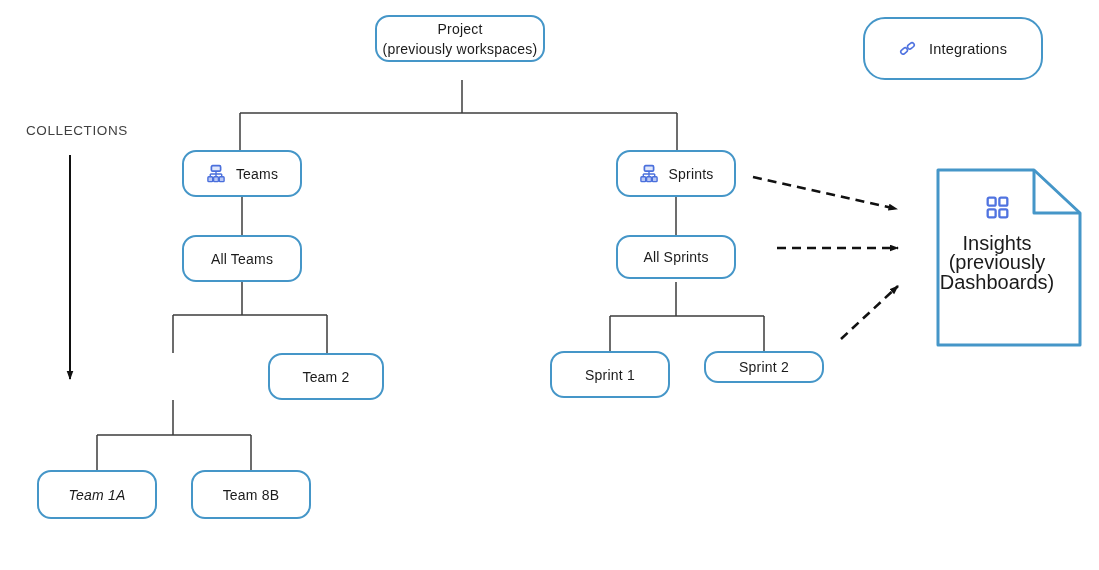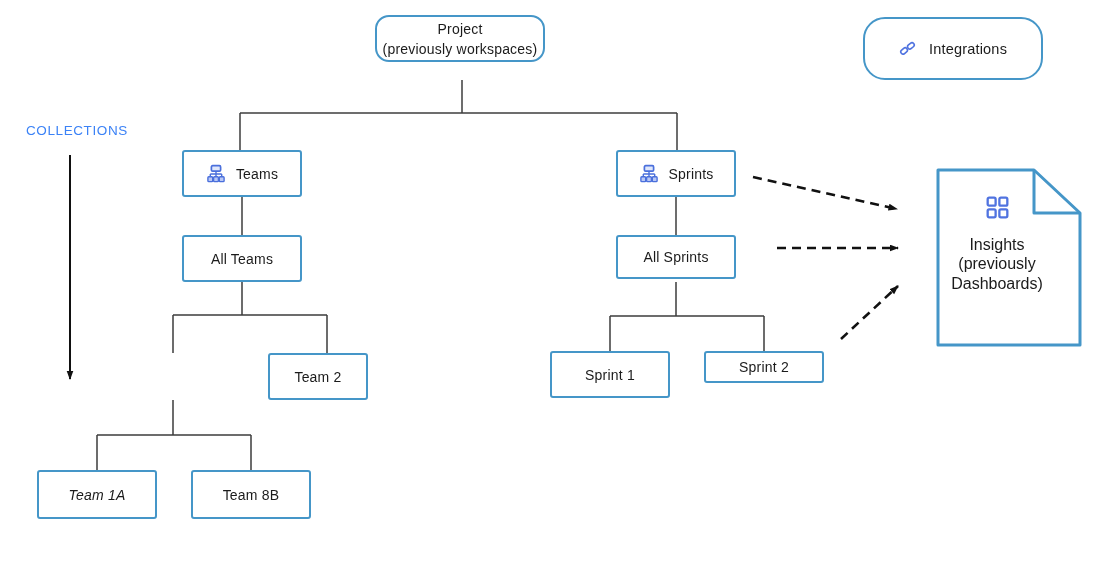--- a/index.html
+++ b/index.html
@@ -10,46 +10,46 @@
     --arrow:#111111;
     --text:#1b1b1b;
   }
   *{margin:0;padding:0;box-sizing:border-box;}
   html,body{background:#ffffff;}
   body{font-family:"Liberation Sans", sans-serif;color:var(--text);}
   .canvas{position:relative;width:1099px;height:570px;background:#fff;overflow:hidden;}
   svg.layer{position:absolute;left:0;top:0;z-index:0;pointer-events:none;}
   .node{
     position:absolute;z-index:1;background:#fff;
-    border:2px solid var(--blue);border-radius:3px;
+    border:2px solid var(--blue);border-radius:14px;
     display:flex;align-items:center;justify-content:center;
     font-size:14px;color:var(--text);letter-spacing:.2px;
   }
   .node .icon{display:flex;align-items:center;margin-right:10px;}
   #project{left:375px;top:15px;width:170px;height:47px;border-radius:14px;flex-direction:column;line-height:20px;text-align:center;}
   #integrations{left:863px;top:17px;width:180px;height:63px;border-radius:22px;font-size:14.5px;}
   #integrations .icon{margin-right:13px;}
   #teams{left:182px;top:150px;width:120px;height:47px;}
   #sprints{left:616px;top:150px;width:120px;height:47px;}
   #all-teams{left:182px;top:235px;width:120px;height:47px;}
   #all-sprints{left:616px;top:235px;width:120px;height:44px;}
   #team1{left:113px;top:353px;width:120px;height:47px;}
-  #team2{left:268px;top:353px;width:100px;height:47px;}
+  #team2{left:268px;top:353px;width:116px;height:47px;}
   #sprint1{left:550px;top:351px;width:120px;height:47px;}
   #sprint2{left:704px;top:351px;width:120px;height:32px;}
   #team1a{left:37px;top:470px;width:120px;height:49px;font-style:italic;}
   #team1b{left:191px;top:470px;width:120px;height:49px;}
   .collections-label{
     position:absolute;left:26px;top:123px;z-index:1;
-    font-size:13.5px;letter-spacing:.6px;color:#3b82f6;
+    font-size:13.5px;letter-spacing:.6px;color:#404040;
   }
   .doc-content{
     position:absolute;left:938px;top:170px;width:118px;height:175px;z-index:1;
     display:flex;flex-direction:column;align-items:center;justify-content:flex-start;
-    padding-top:26px;text-align:left;font-size:16px;line-height:19.5px;background:transparent;
+    padding-top:26px;text-align:left;font-size:20px;line-height:19.5px;background:transparent;
   }
   .doc-content .icon{margin-bottom:11px;}
 </style>
 </head>
 <body>
 
 <div class="canvas">
 
   <svg class="layer" width="1099" height="570" viewBox="0 0 1099 570">
     <defs>

